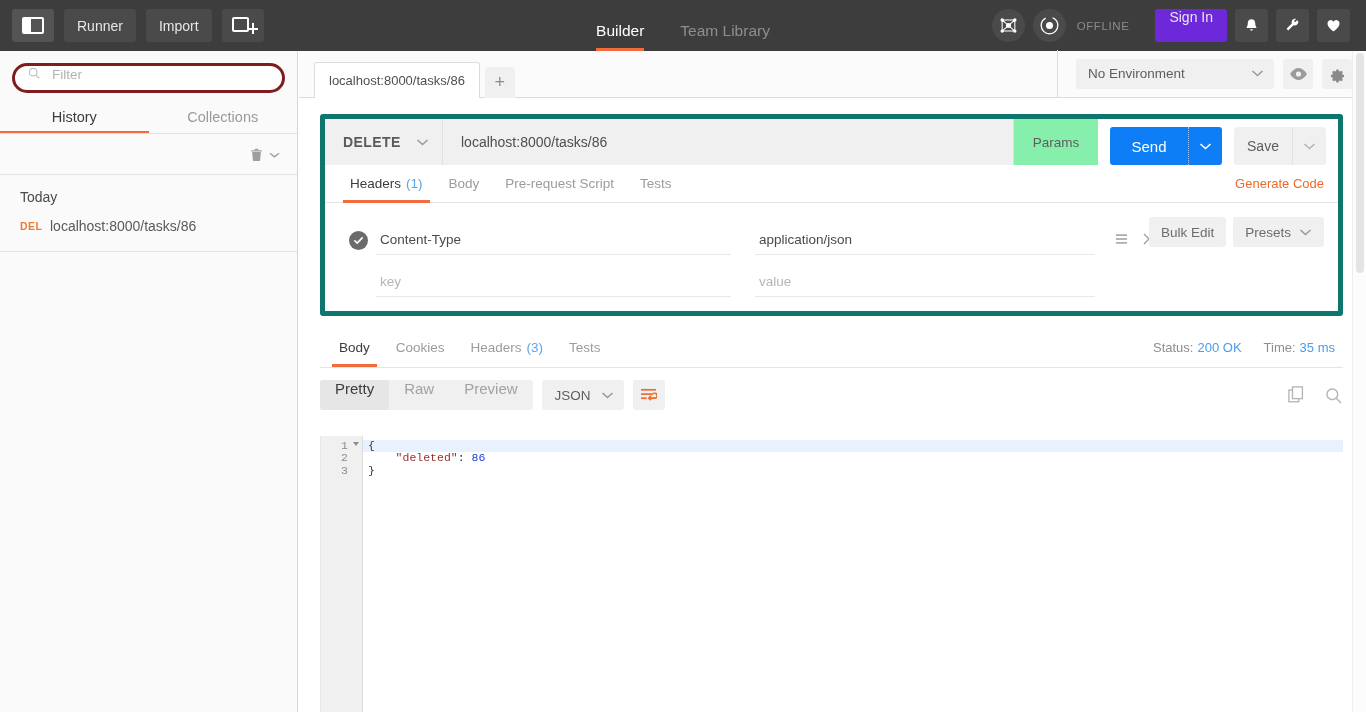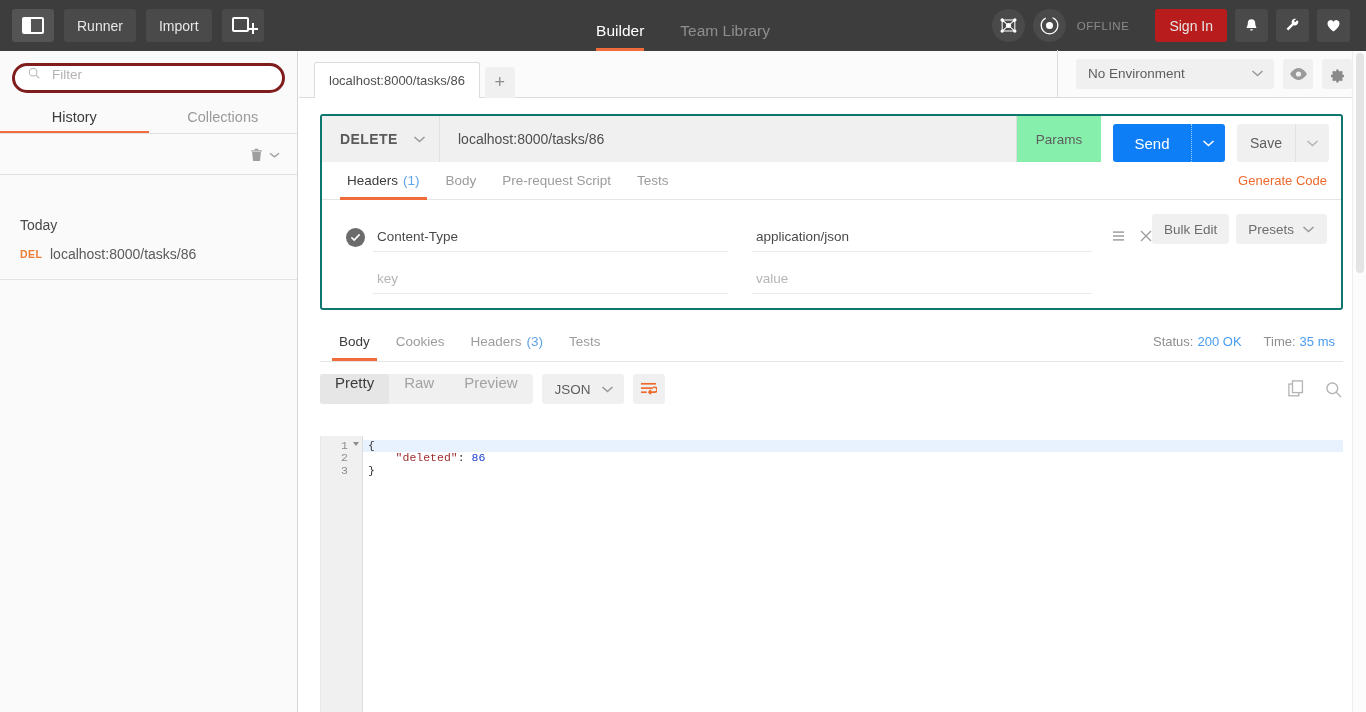--- a/index.html
+++ b/index.html
@@ -83,24 +83,24 @@
     width: 33px; height: 33px; border-radius: 50%;
     background: #4a4a4a;
     display: flex; align-items: center; justify-content: center;
     cursor: pointer;
   }
   .offline-label {
     color: #8b8b8b; font-size: 11.5px; letter-spacing: 0.6px;
     margin-left: 3px; margin-right: 18px;
   }
   .signin-btn {
-    background: #b91c1c; border-radius: 3px;
+    background: #6d28d9; border-radius: 3px;
     color: #e6e6e6; font-size: 14px;
     height: 33px; padding: 0 14px;
-    display: flex; align-items: center;
+    display: flex; 
     cursor: pointer;
   }
   .sq-icon {
     width: 33px; height: 33px; border-radius: 3px;
     background: #4a4a4a;
     display: flex; align-items: center; justify-content: center;
     cursor: pointer;
   }
 
   
@@ -148,21 +148,21 @@
   .trash-row {
     height: 40px;
     display: flex; align-items: center; justify-content: flex-end;
     padding-right: 17px;
     border-bottom: 1px solid #e3e3e3;
     gap: 5px;
   }
   .hist-group {
     padding: 14px 0 0 20px;
   }
-  .hist-group-title { font-size: 14px; color: #4a4a4a; margin-top: 28px; }
+  .hist-group-title { font-size: 14px; color: #4a4a4a; }
   .hist-item {
     display: flex; align-items: center;
     padding: 9px 0 9px 20px;
     cursor: pointer;
   }
   .hist-method {
     font-size: 10.5px; font-weight: bold;
     color: #ee7b32; letter-spacing: 0.4px;
     width: 30px;
   }
@@ -225,21 +225,21 @@
   .env-icon-btn {
     width: 30px; height: 30px;
     background: #f0f0f0; border-radius: 3px;
     display: flex; align-items: center; justify-content: center;
     cursor: pointer;
   }
 
   
   .req-card {
     margin: 16px 23px 0 21px;
-    border: 2px solid #0f766e;
+    border: 5px solid #0f766e;
     border-radius: 3px;
     background: #fff;
   }
   .url-row { display: flex; height: 46px; align-items: stretch; }
   .method-sel {
     width: 118px;
     background: #f0f0f0;
     border-right: 1px solid #e0e0e0;
     display: flex; align-items: center; justify-content: space-between;
     padding: 0 13px 0 18px;

